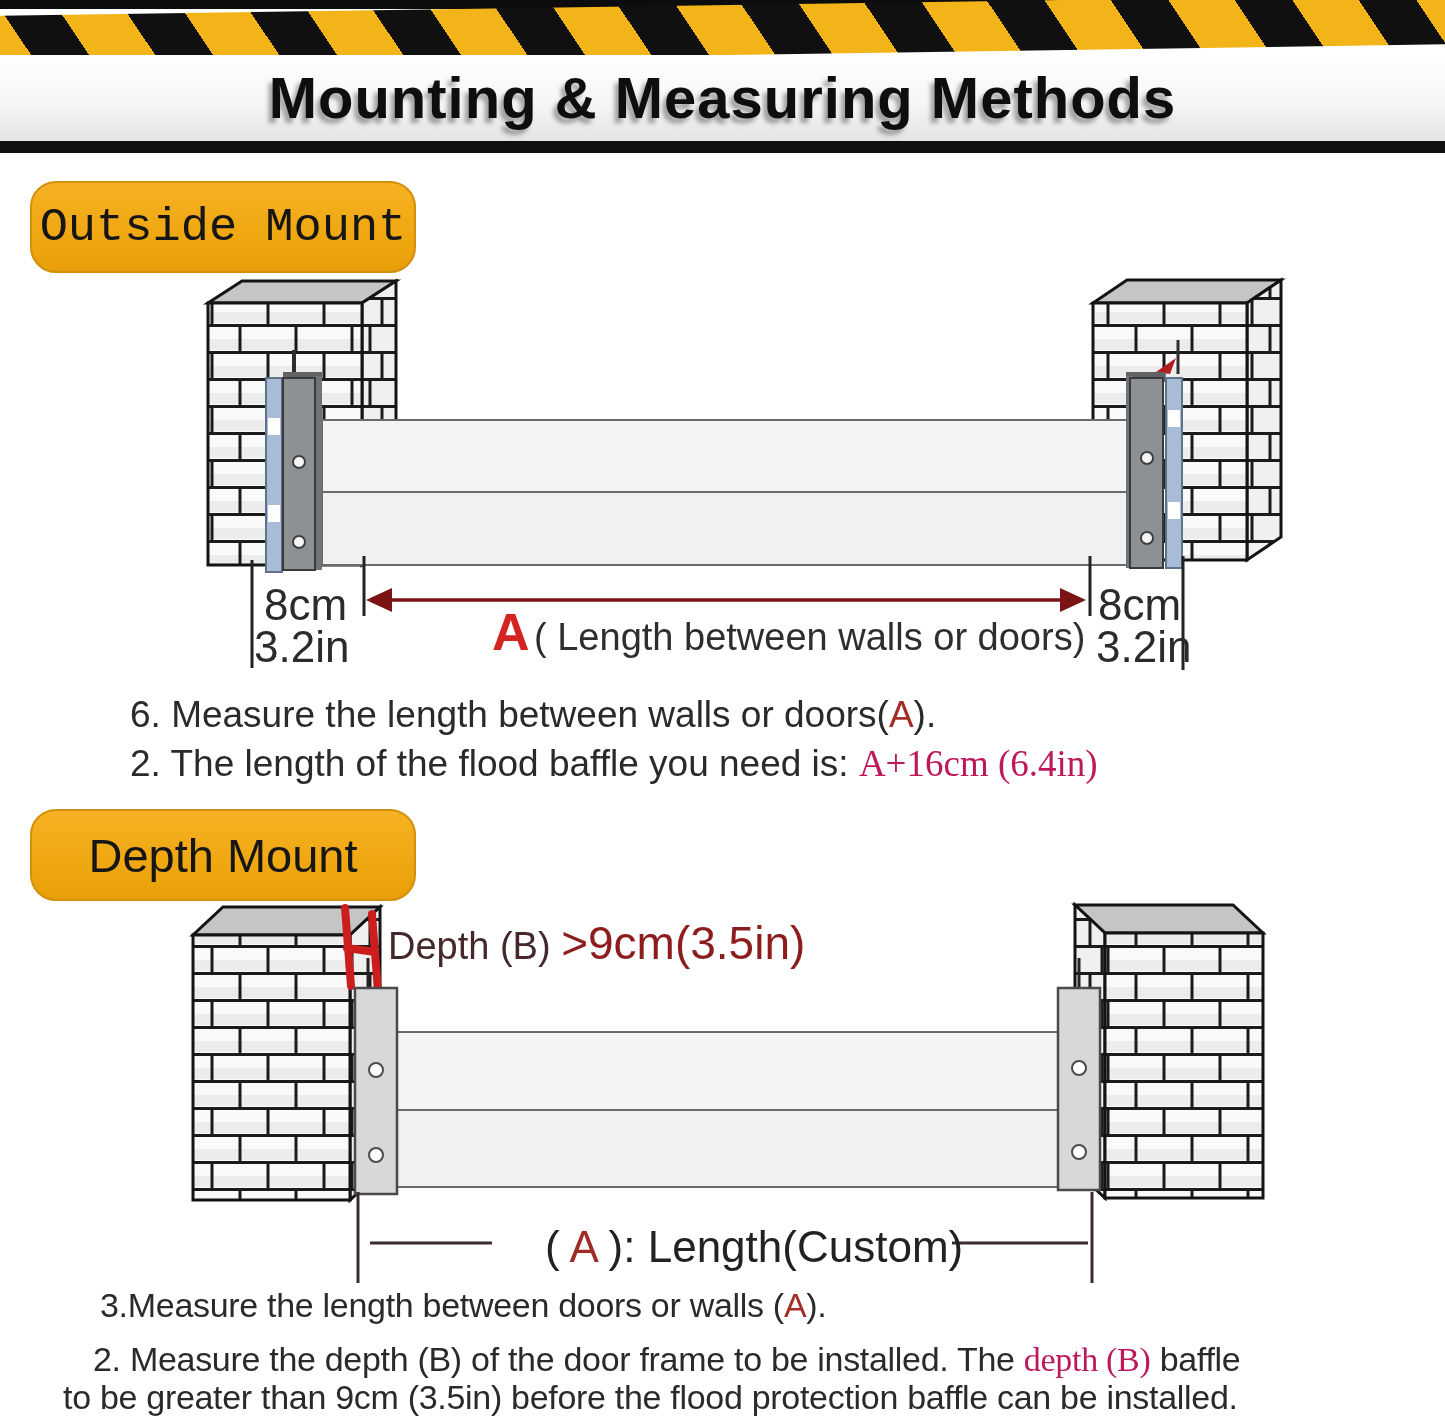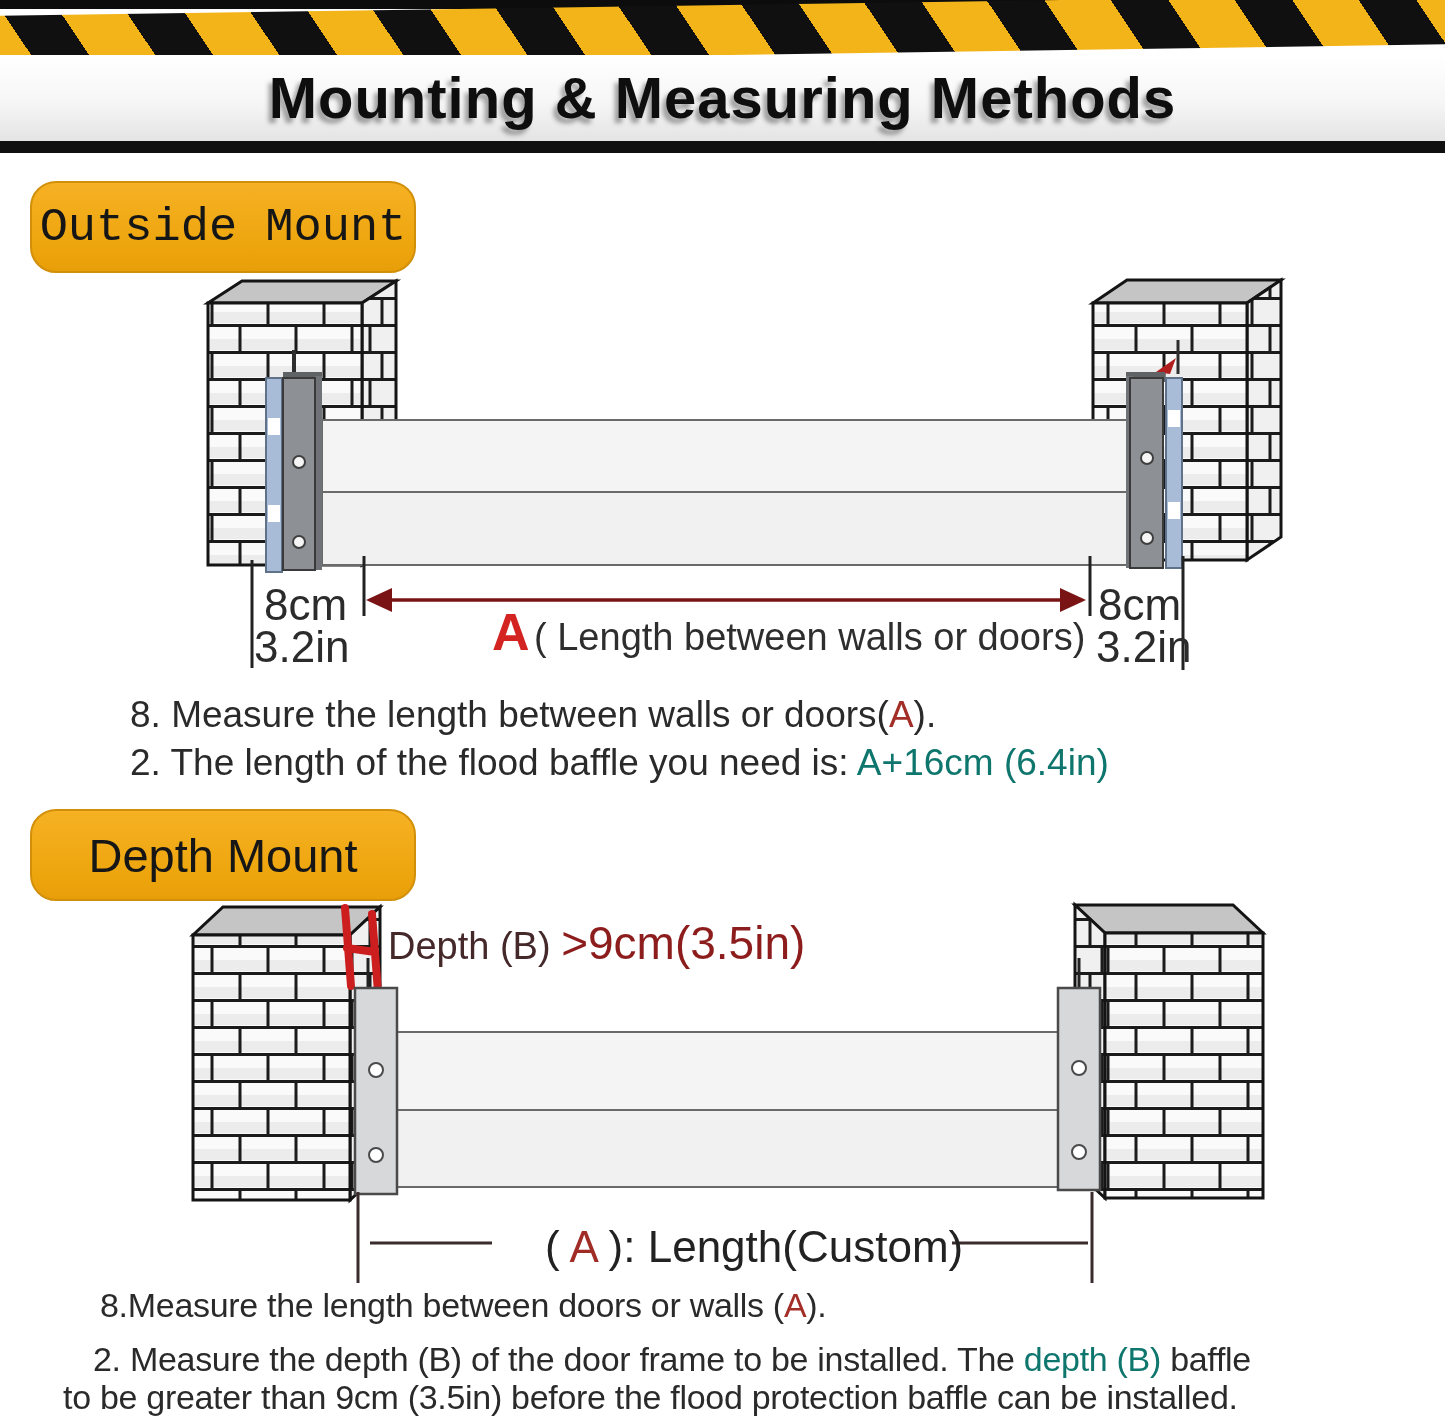--- a/index.html
+++ b/index.html
@@ -21,21 +21,21 @@
          background:linear-gradient(180deg,#f6b124 0%,#eea60e 70%,#e89e08 100%);
          border:2px solid #d2900a;display:flex;align-items:center;justify-content:center;
          font-size:47px;color:#161616;}
   #badge-outside{top:181px;font-family:Liberation Mono, monospace;}
   #badge-inside{top:809px;}
   
   .step{white-space:nowrap;color:#2a2a2a;}
   .steps-outside{font-size:37px;}
   .steps-inside{font-size:34px;letter-spacing:-0.3px;}
   .red-a{color:#a32e28;}
-  .red-dark{color:#0f766e;}
+  .red-dark{color:#be185d;font-family:Liberation Serif, serif;}
   svg text{font-family:"Liberation Sans","DejaVu Sans",sans-serif;}
 </style>
 </head>
 <body>
 
 <div class="page">
 
   <div class="abs tape-black"></div>
   <div class="abs tape"></div>
   <div class="abs banner"></div>
@@ -107,21 +107,21 @@
     <text x="254" y="662" font-size="44" fill="#2b2b2b">3.2in</text>
     <text x="1098" y="620" font-size="44" fill="#2b2b2b">8cm</text>
     <text x="1096" y="662" font-size="44" fill="#2b2b2b">3.2in</text>
     <text x="492" y="650">
       <tspan font-size="52" font-weight="bold" fill="#d32421">A</tspan>
       <tspan font-size="38" fill="#2e2e2e">( Length between walls or doors)</tspan>
     </text>
   </svg>
 
   <div class="abs step steps-outside" style="left:130px;top:694px;">
-    <span>8. Measure the length between walls or doors(</span><span class="red-a">A</span><span>).</span>
+    <span>6. Measure the length between walls or doors(</span><span class="red-a">A</span><span>).</span>
   </div>
   <div class="abs step steps-outside" style="left:130px;top:742px;">
     <span>2. The length of the flood baffle you need is: </span><span class="red-dark">A+16cm (6.4in)</span>
   </div>
 
   <div id="badge-inside" class="abs badge">
     <span>Depth Mount</span>
   </div>
 
   <svg class="abs" style="left:60px;top:895px;" width="1330" height="393" viewBox="60 895 1330 393">
@@ -173,21 +173,21 @@
     <line x1="370" y1="1243" x2="492" y2="1243" stroke="#3a2c2c" stroke-width="3"></line>
     <line x1="952" y1="1243" x2="1088" y2="1243" stroke="#3a2c2c" stroke-width="3"></line>
     <text x="545" y="1262" font-size="44">
       <tspan fill="#222222">(</tspan>
       <tspan fill="#a02c26">A</tspan>
       <tspan fill="#222222">): Length(Custom)</tspan>
     </text>
   </svg>
 
   <div class="abs step steps-inside" style="left:100px;top:1286px;">
-    <span>8.Measure the length between doors or walls (</span><span class="red-a">A</span><span>).</span>
+    <span>3.Measure the length between doors or walls (</span><span class="red-a">A</span><span>).</span>
   </div>
   <div class="abs step steps-inside" style="left:93px;top:1340px;">
     <span>2. Measure the depth (B) of the door frame to be installed. The </span><span class="red-dark">depth (B)</span><span> baffle</span>
   </div>
   <div class="abs step steps-inside" style="left:63px;top:1378px;">
     <span>to be greater than 9cm (3.5in) before the flood protection baffle can be installed.</span>
   </div>
 
 </div>
 

